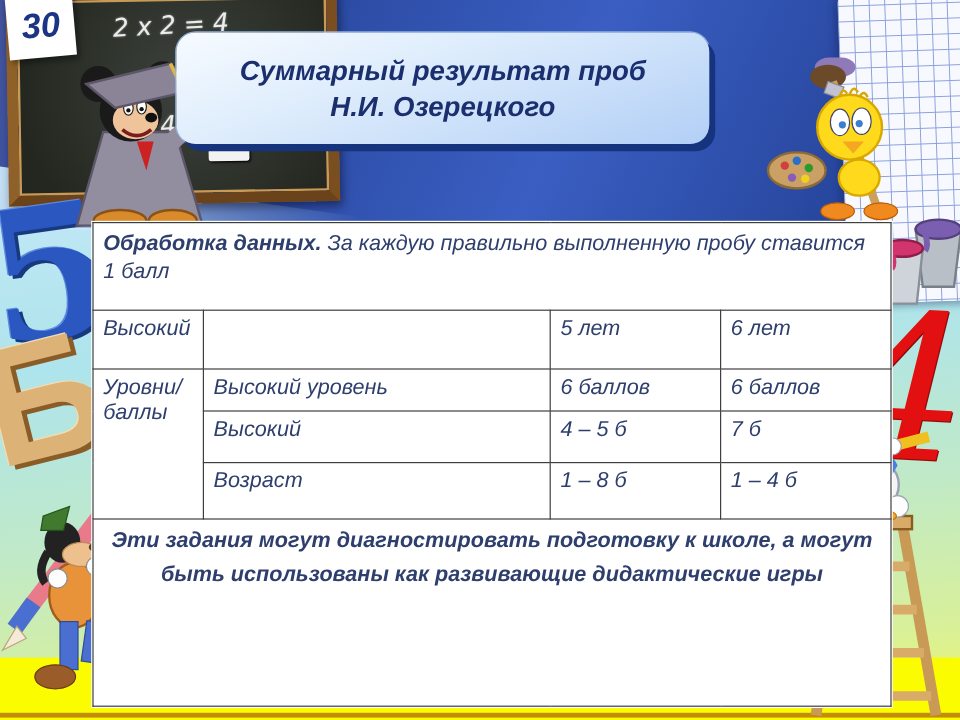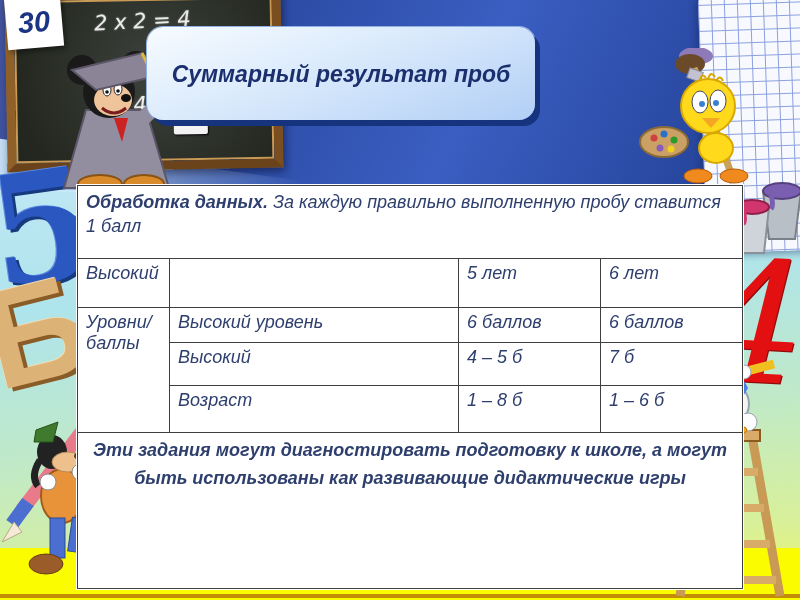--- a/index.html
+++ b/index.html
@@ -32,21 +32,21 @@
     font-family:"DejaVu Sans",sans-serif;text-shadow:0 0 2px rgba(255,255,255,.5);}
   .eraser{position:absolute;left:158px;top:126px;width:34px;height:10px;background:#f2f2f2;
     border-radius:2px;box-shadow:1px 1px 2px #000;}
 
   
   .pagenum-box{left:6px;top:-4px;width:56px;height:52px;background:#fff;transform:rotate(-5deg);
     box-shadow:2px 3px 5px rgba(0,0,0,.4);display:flex;align-items:center;justify-content:center;}
   .pagenum-box span{font-size:29px;font-weight:bold;font-style:italic;color:#1c3484;}
 
   
-  .banner{left:147px;top:27px;width:388px;height:93px;border-radius:16px;
+  .banner{left:147px;top:27px;width:444px;height:93px;border-radius:16px;
     background:linear-gradient(160deg,#f7fbff 0%,#ddecfc 40%,#b2cff6 100%);
     box-shadow:5px 6px 0 #16337e, 0 0 0 1px #8fb0e0;
     display:flex;flex-direction:column;align-items:center;justify-content:center;z-index:6;}
   .banner div{font-size:23px;font-weight:bold;font-style:italic;color:#1b2f6e;line-height:30px;}
 
   
   table.panel{position:absolute;left:77px;top:185px;width:665px;height:368px;z-index:5;
     border-collapse:collapse;table-layout:fixed;background:#fff;
     box-shadow:0 0 0 1px #fff;}
   table.panel td{border:1.5px solid #3f3f3f;vertical-align:top;
@@ -191,20 +191,21 @@
     <rect x="50" y="120" width="15" height="40" fill="#4a6fd0" stroke="#2c4a9a"></rect>
     <rect x="70" y="120" width="15" height="34" transform="rotate(8 77 137)" fill="#4a6fd0" stroke="#2c4a9a"></rect>
     <ellipse cx="46" cy="166" rx="17" ry="10" fill="#9a5c28" stroke="#6b3c14"></ellipse>
   </svg>
 
   <span class="abs five">5</span>
   <span class="abs woodB">Б</span>
 
   <div class="abs banner">
     <div>Суммарный результат проб</div>
+    <div>Н.И. Озерецкого</div>
   </div>
 
   <table class="panel">
     <colgroup>
         <col class="c1">
         <col class="c2">
         <col class="c3">
         <col class="c4">
       </colgroup>
     <tbody>
@@ -226,21 +227,21 @@
       <td class="val">6 баллов</td>
     </tr>
     <tr class="r-l2">
       <td>Высокий</td>
       <td class="val">4 – 5 б</td>
       <td class="val">7 б</td>
     </tr>
     <tr class="r-l3">
       <td>Возраст</td>
       <td class="val">1 – 8 б</td>
-      <td class="val">1 – 6 б</td>
+      <td class="val">1 – 4 б</td>
     </tr>
     <tr class="r-concl">
       <td class="c-concl" colspan="4">Эти задания могут диагностировать подготовку к школе, а могут быть использованы как развивающие дидактические игры</td>
     </tr>
   </tbody>
     </table>
 
 </div>
 
 </body></html>

